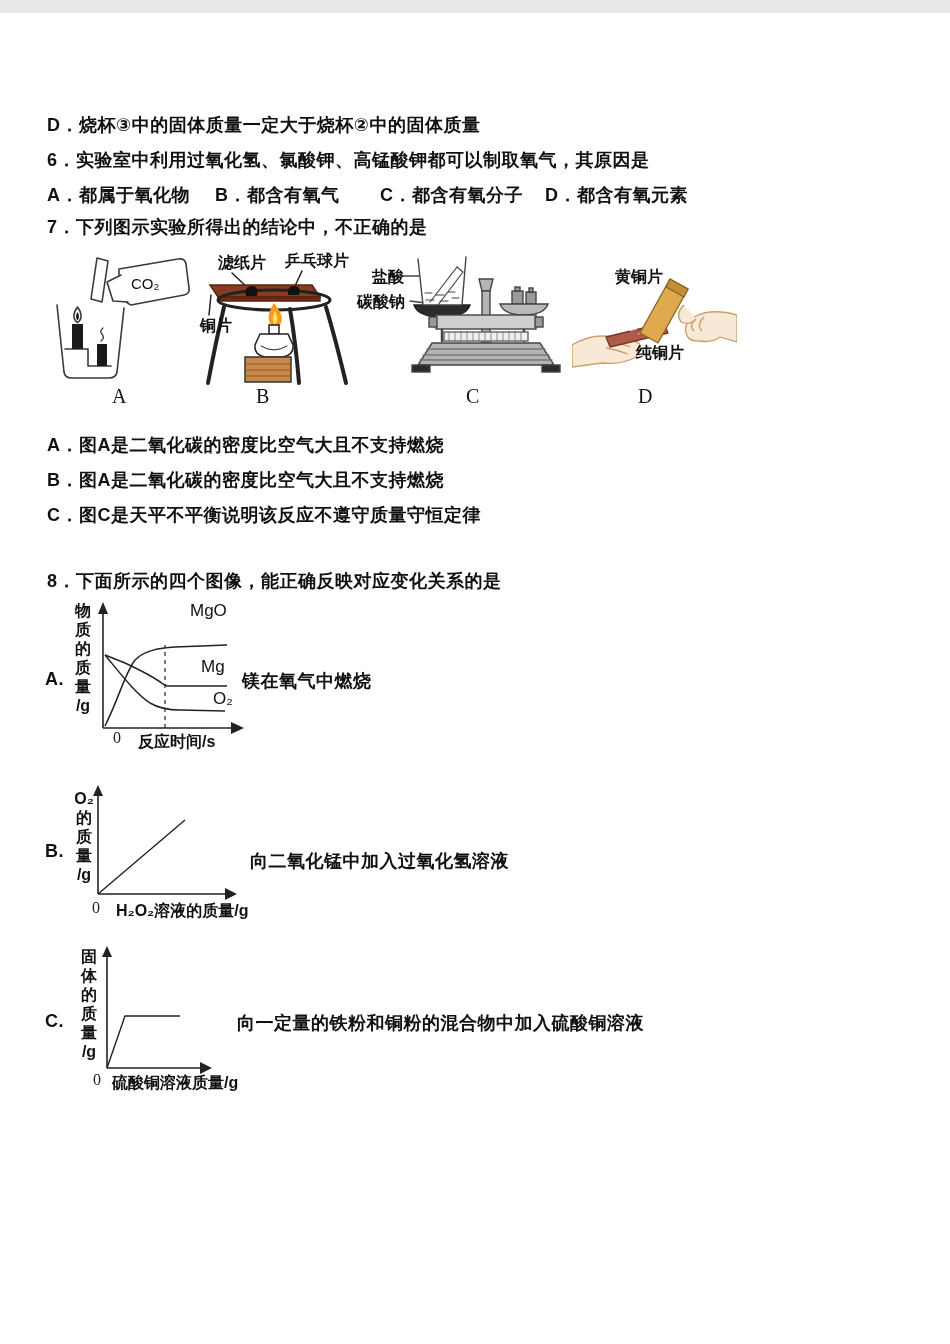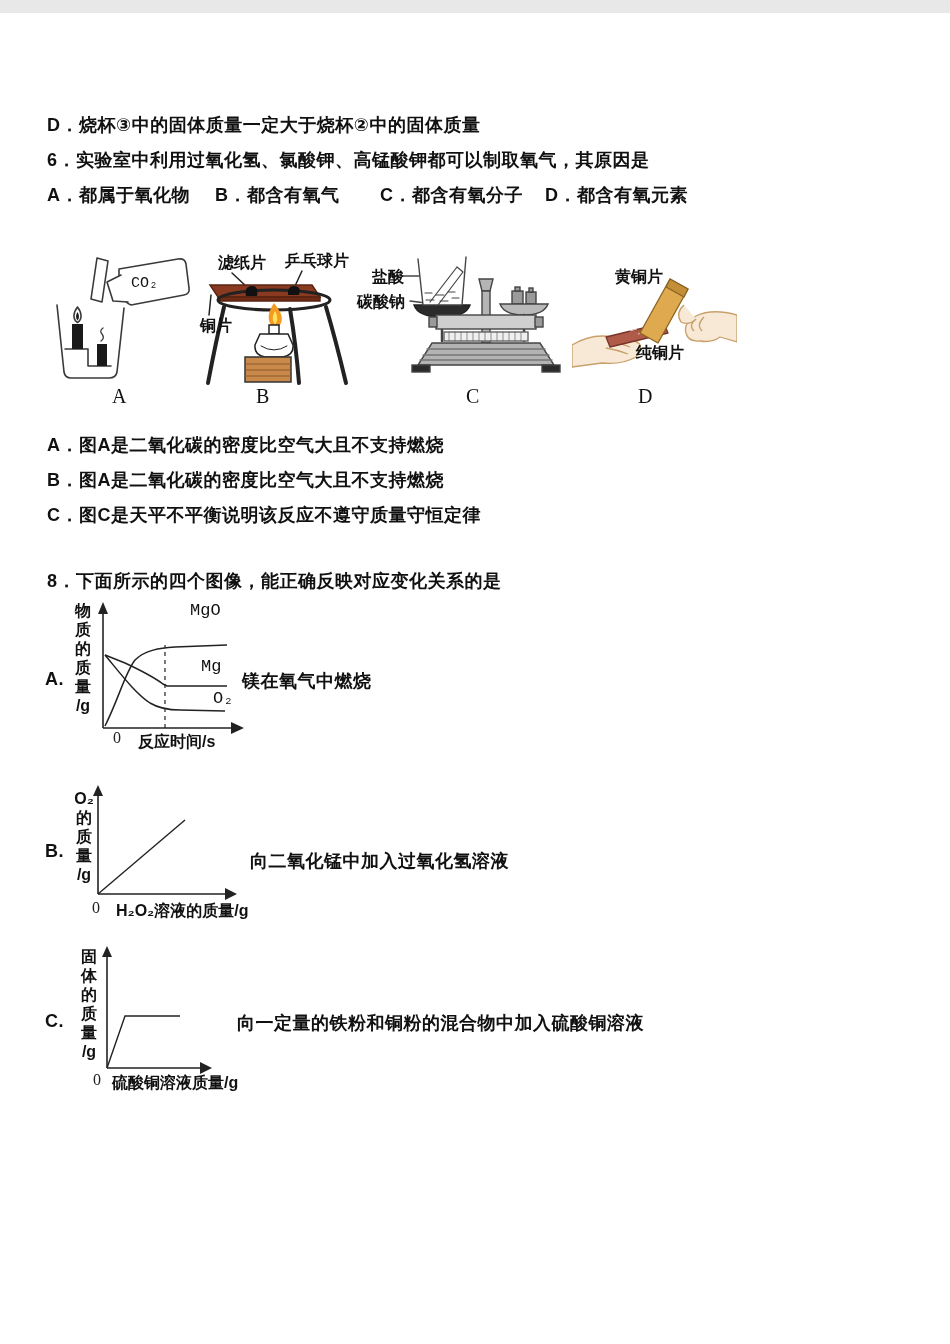--- a/index.html
+++ b/index.html
@@ -5,38 +5,39 @@
   html,body{margin:0;padding:0;background:#e8e8e8;}
   .page{position:relative;width:950px;height:1344px;background:#ffffff;margin:13px auto;overflow:hidden;
         font-family:"Liberation Sans","DejaVu Sans",sans-serif;}
   .abs{position:absolute;}
   .t{font-weight:bold;font-size:18px;color:#111;letter-spacing:.5px;white-space:nowrap;}
   .t16{font-weight:bold;font-size:16px;color:#111;white-space:nowrap;}
   .letter{font-family:"Liberation Serif","DejaVu Serif",serif;font-size:20px;color:#111;}
   .vlab{white-space:pre-line;text-align:center;font-weight:bold;font-size:16px;line-height:19px;color:#111;}
   .axlab{font-weight:bold;font-size:16px;color:#111;white-space:nowrap;}
   .zero{font-family:"Liberation Serif","DejaVu Serif",serif;font-size:16px;color:#222;}
-  .cl{font-family:Liberation Mono, monospace;font-size:17px;color:#111;}
+  .cl{font-family:Liberation Sans, sans-serif;font-size:17px;color:#111;}
   svg{display:block;}
 </style>
 </head>
 <body>
 
 <div class="page">
 
   <div class="t abs" style="left:47px;top:100px">D．烧杯③中的固体质量一定大于烧杯②中的固体质量</div>
   <div class="t abs" style="left:47px;top:135px">6．实验室中利用过氧化氢、氯酸钾、高锰酸钾都可以制取氧气，其原因是</div>
 
   <div>
     <span class="t abs" style="left:47px;top:170px">A．都属于氧化物</span>
     <span class="t abs" style="left:215px;top:170px">B．都含有氧气</span>
     <span class="t abs" style="left:380px;top:170px">C．都含有氧分子</span>
     <span class="t abs" style="left:545px;top:170px">D．都含有氧元素</span>
   </div>
 
+  <div class="t abs" style="left:47px;top:202px">7．下列图示实验所得出的结论中，不正确的是</div>
 
   <div class="abs" style="left:45px;top:232px;width:150px;height:150px">
     <svg width="150" height="150" viewBox="0 0 150 150">
       <g stroke="#3a3a3a" fill="none" stroke-width="1.6" stroke-linejoin="round" stroke-linecap="round">
         <path d="M74,24 L133,14 Q140,13 141,19 L144,43 Q145,49 139,50 L86,60 Q80,58 78,50 L74,30 Z" fill="#fff"></path>
         <path d="M76,30 L62,37 L68,56 L83,57" fill="#fff"></path>
         <path d="M52,13 L63,16 L57,57 L46,54 Z" fill="#fff"></path>
         <path d="M12,60 L19,127 Q20,133 26,133 L64,133 Q71,133 72,127 L79,63" fill="#fff"></path>
         <path d="M20,104 L43,104 L43,121 L66,121"></path>
         <rect x="27" y="79" width="11" height="25" fill="#1a1a1a" stroke="none"></rect>

